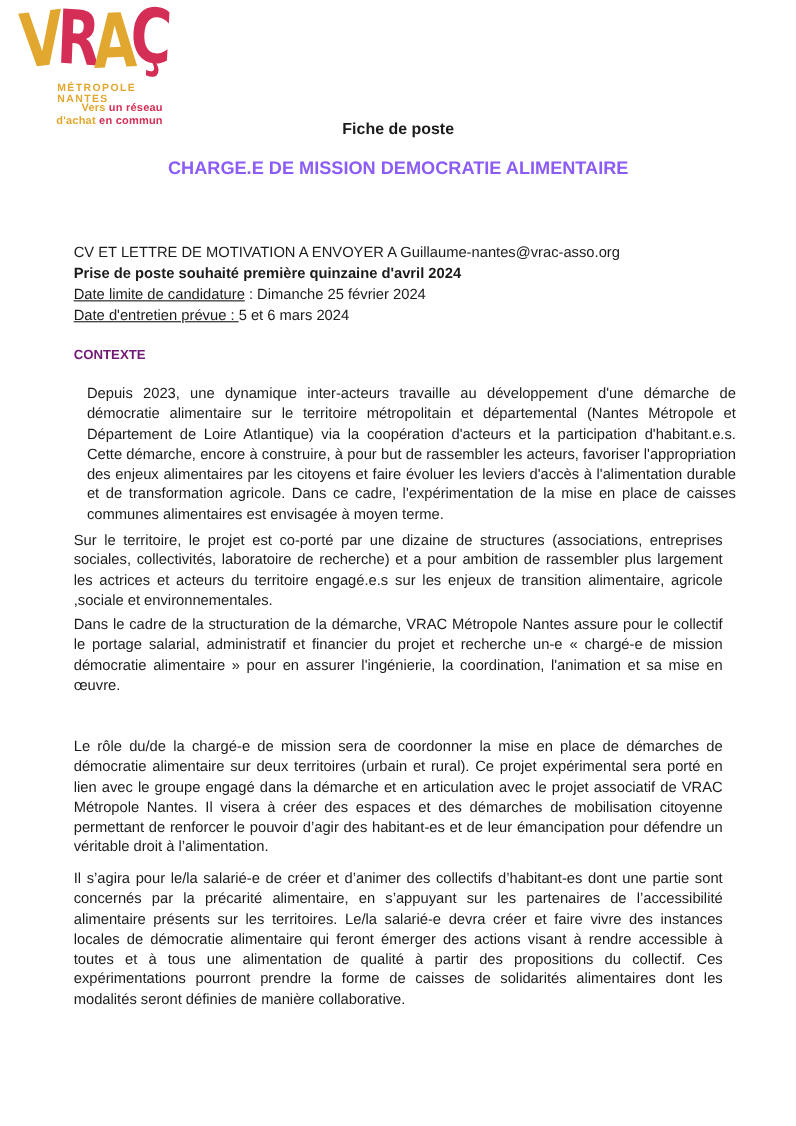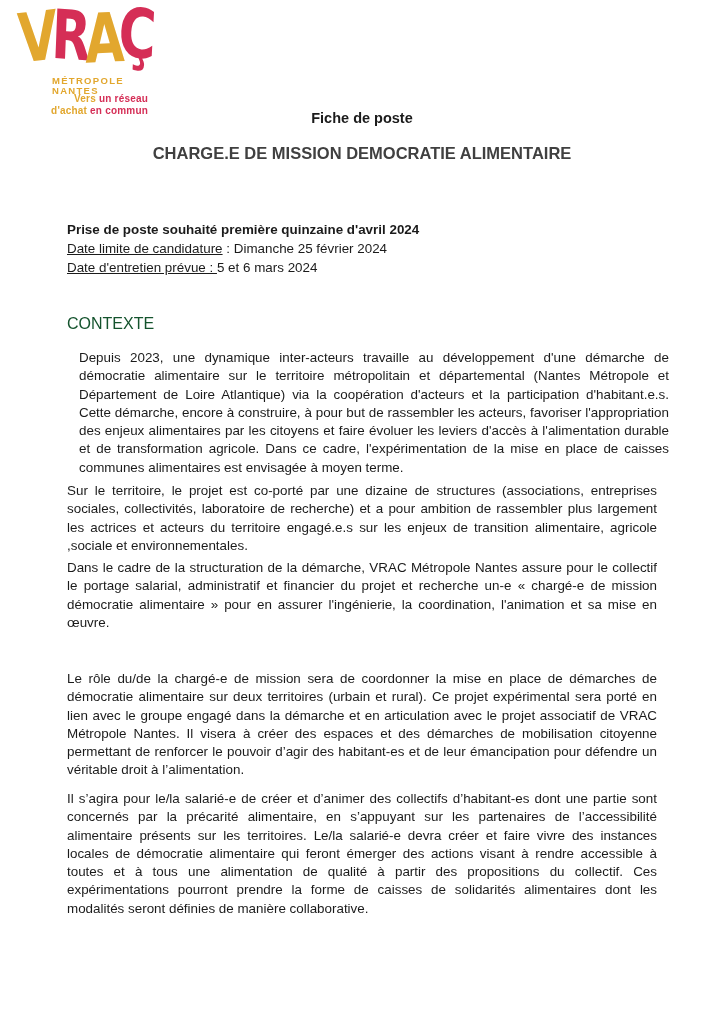--- a/index.html
+++ b/index.html
@@ -72,36 +72,36 @@
     text-align: center;
     font-weight: bold;
     font-size: 14.5px;
     color: #1b1b1b;
   }
   .title {
     top: 144px;
     text-align: center;
     font-weight: bold;
     font-size: 16.5px;
-    color: #404040;
+    color: #8b5cf6;
   }
   .subtitle {
     top: 167px;
     text-align: center;
     font-weight: bold;
     font-size: 15.5px;
     color: #C00000;
   }
 
   .info { top: 220px; font-size: 13.4px; line-height: 19px; }
   .info-line { white-space: normal; }
   .bold { font-weight: bold; }
   .u { text-decoration: underline; }
 
-  .sec-h { font-weight: normal; font-size: 16px; color: #14532d; }
+  .sec-h { font-weight: bold; font-size: 12px; color: #701a75; }
   .sec-ctx  { top: 315px; }
   .sec-desc { top: 664px; }
 
   .para {
     font-size: 13.4px;
     line-height: 18.3px;
     text-align: justify;
     color: #1b1b1b;
   }
   .p1 { top: 349px; margin-left: 12px; }
@@ -128,20 +128,21 @@
       <div><span class="c-yellow">d'achat</span> <span class="c-red">en commun</span></div>
     </div>
   </div>
 
   <div class="content">
 
     <div class="doc-type">Fiche de poste</div>
     <div class="title">CHARGE.E DE MISSION DEMOCRATIE ALIMENTAIRE</div>
 
     <div class="info">
+      <div class="info-line"><span>CV ET LETTRE DE MOTIVATION A ENVOYER A </span><span>Guillaume-nantes@vrac-asso.org</span></div>
       <div class="info-line bold">Prise de poste souhaité première quinzaine d'avril 2024</div>
       <div class="info-line"><span class="u">Date limite de candidature</span><span> : Dimanche 25 février 2024</span></div>
       <div class="info-line"><span class="u">Date d'entretien prévue : </span><span>5 et 6 mars 2024</span></div>
     </div>
 
     <h2 class="sec-h sec-ctx">CONTEXTE</h2>
     <p class="para p1">Depuis 2023, une dynamique inter-acteurs travaille au développement d'une démarche de démocratie alimentaire sur le territoire métropolitain et départemental (Nantes Métropole et Département de Loire Atlantique) via la coopération d'acteurs et la participation d'habitant.e.s. Cette démarche, encore à construire, à pour but de rassembler les acteurs, favoriser l'appropriation des enjeux alimentaires par les citoyens et faire évoluer les leviers d'accès à l'alimentation durable et de transformation agricole. Dans ce cadre, l'expérimentation de la mise en place de caisses communes alimentaires est envisagée à moyen terme.</p>
     <p class="para p2">Sur le territoire, le projet est co-porté par une dizaine de structures (associations, entreprises sociales, collectivités, laboratoire de recherche) et a pour ambition de rassembler plus largement les actrices et acteurs du territoire engagé.e.s sur les enjeux de transition alimentaire, agricole ,sociale et environnementales.</p>
     <p class="para p3">Dans le cadre de la structuration de la démarche, VRAC Métropole Nantes assure pour le collectif le portage salarial, administratif et financier du projet et recherche un-e « chargé-e de mission démocratie alimentaire » pour en assurer l'ingénierie, la coordination, l'animation et sa mise en œuvre.</p>
 

